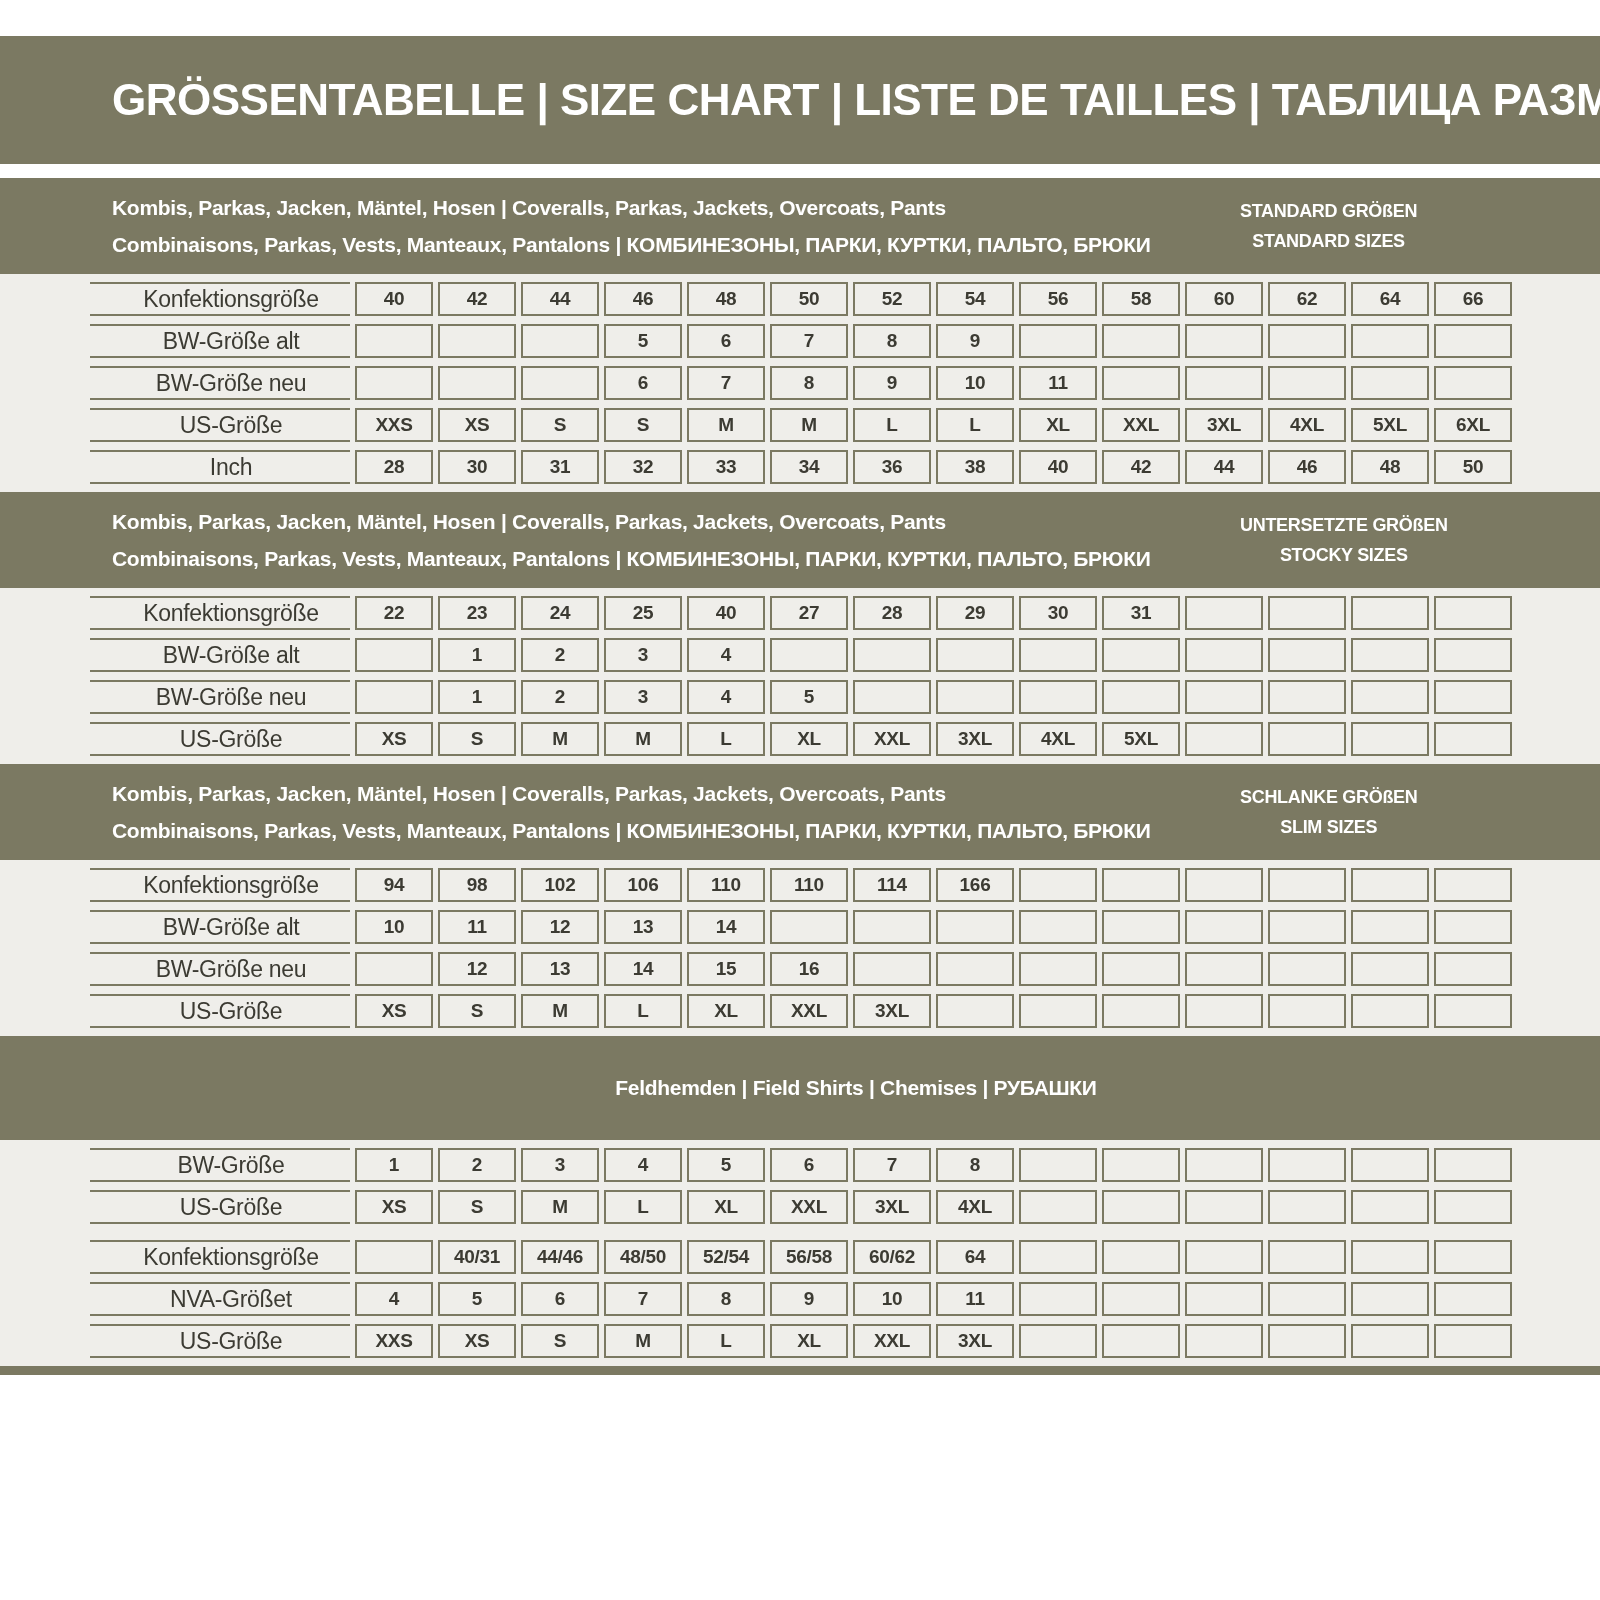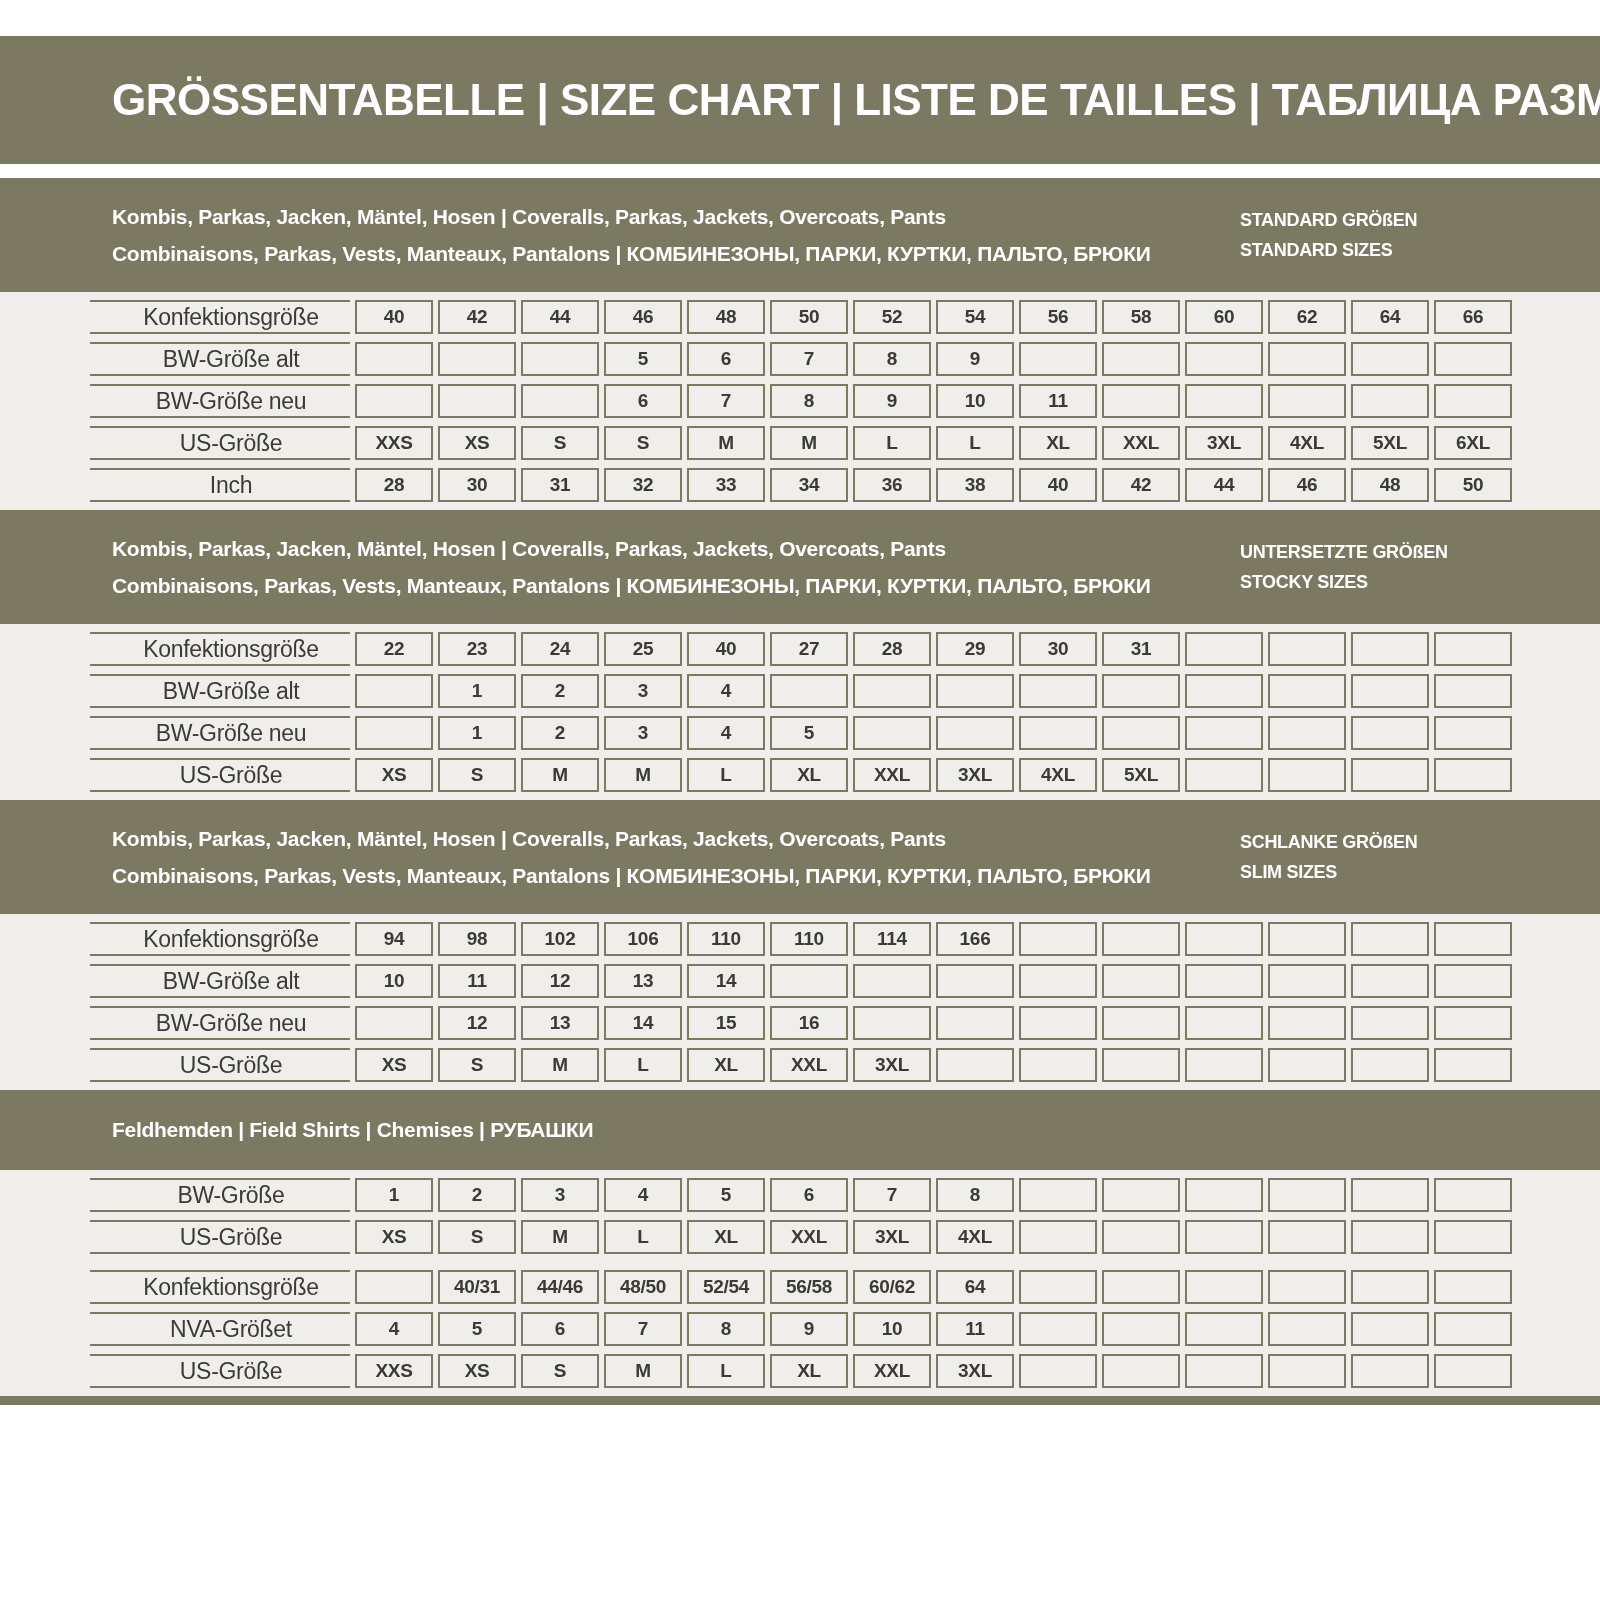--- a/index.html
+++ b/index.html
@@ -23,36 +23,36 @@
   }
   .title-band h1{
     margin:0;color:var(--band-text);
     font-size:44px;font-weight:bold;letter-spacing:-0.5px;white-space:nowrap;
   }
   .title-gap{height:14px;background:#ffffff;}
 
   
   .size-section{background:var(--bg);}
   .band{
-    position:relative;background:var(--olive);height:114px;
+    position:relative;background:var(--olive);height:96px;
     display:flex;flex-direction:column;justify-content:center;gap:13px;
     padding-left:112px;box-sizing:border-box;
   }
-  .band.band-single{height:80px;}
+  .band.band-single{height:104px;text-align:center;}
   .band-line{
     margin:0;color:var(--band-text);font-size:21px;font-weight:bold;
     letter-spacing:-0.3px;white-space:nowrap;
   }
   .band-tag{
     position:absolute;left:1240px;top:50%;transform:translateY(-50%);
     display:flex;flex-direction:column;gap:9px;
   }
   .tag-line{
     margin:0;color:var(--band-text);font-size:18px;font-weight:bold;
-    letter-spacing:-0.3px;white-space:nowrap;
+    letter-spacing:-0.3px;white-space:nowrap;text-align:center;
   }
 
   
   table.size-table{
     border-collapse:separate;border-spacing:5px 8px;
     margin-left:85px;table-layout:fixed;width:1427px;
   }
   table.size-table col.c-label{width:260px;}
   table.size-table col.c-val{width:78px;}
   table.size-table td{

